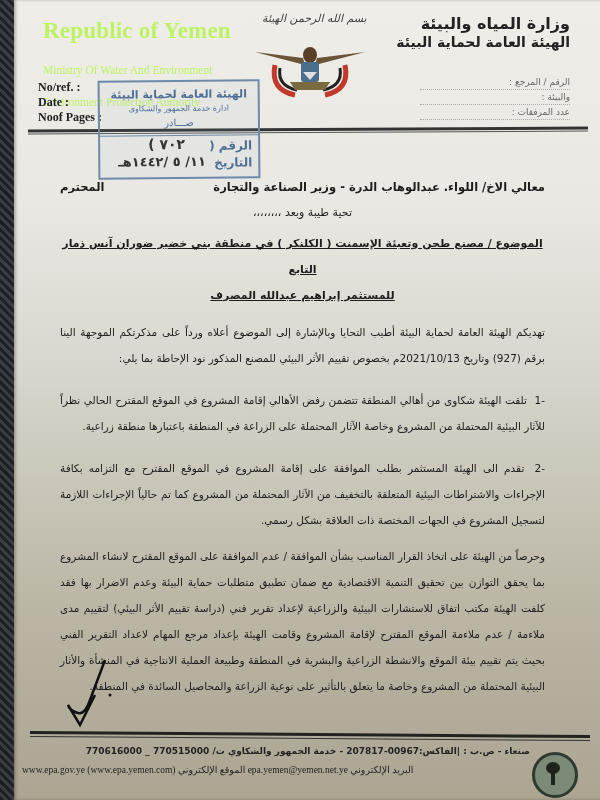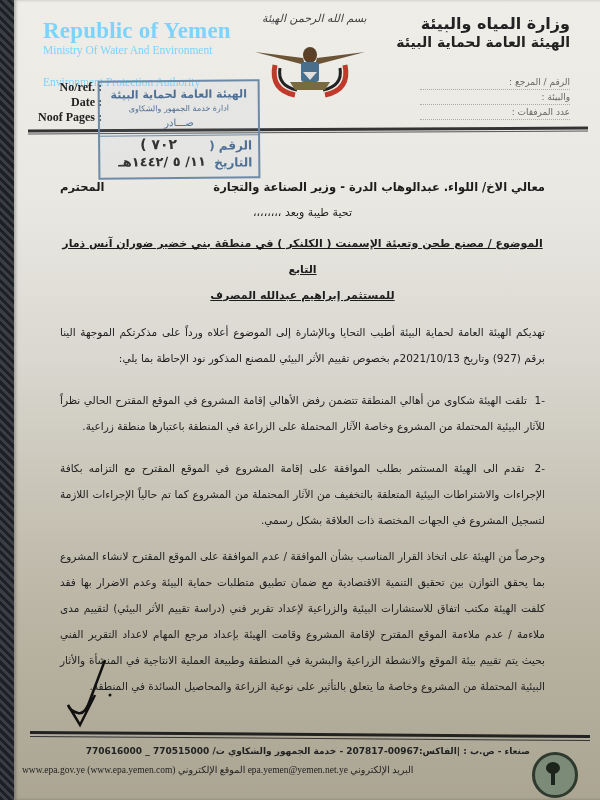--- a/index.html
+++ b/index.html
@@ -10,26 +10,26 @@
     }
     .bg-left {
       position: absolute; left: 0; top: 0; width: 16px; height: 800px;
       background: repeating-linear-gradient(45deg, #1d2126 0 3px, #3a3e44 3px 6px);
     }
     .paper {
       position: absolute; left: 14px; top: 0; width: 590px; height: 800px;
       background: linear-gradient(180deg, #eeede8 0%, #e9e8e2 25%, #d9d7cf 45%, #c8c4b7 62%, #b9b4a3 78%, #aba592 100%);
       box-shadow: inset 2px 0 3px rgba(0,0,0,0.25);
     }
-    .header-en { position: absolute; left: 43px; top: 18px; color: #7dd3fc; font-family: "Liberation Serif", serif; }
+    .header-en { position: absolute; left: 43px; top: 18px; color: #bef264; font-family: "Liberation Serif", serif; }
     .header-en .title { font-size: 23px; font-weight: bold; letter-spacing: 0.2px; }
-    .header-en .line { font-size: 11.5px; margin-top: 0; }
+    .header-en .line { font-size: 11.5px; margin-top: 20px; }
     .header-en .line2 { font-size: 11.5px; margin-top: 20px; }
     .ref-fields { position: absolute; left: 38px; top: 80px; font-family: "Liberation Serif", serif; font-size: 12px; font-weight: bold; color: #222; line-height: 15px; }
-    .ref-field { display: flex; justify-content: flex-end; }
+    .ref-field { display: flex; }
 
     .header-ar { position: absolute; right: 30px; top: 12px; direction: rtl; text-align: right; color: #222; }
     .header-ar .calligraphy { font-family: "DejaVu Serif", serif; font-style: italic; font-size: 16px; color: #555; letter-spacing: 1px; }
     .header-ar .ministry { font-size: 16px; font-weight: bold; margin-top: 2px; }
     .header-ar .authority { font-size: 14px; font-weight: bold; margin-top: 1px; }
     .ar-fields { position: absolute; right: 30px; top: 75px; direction: rtl; font-size: 9px; color: #666; line-height: 14px; }
     .ar-fields .f { width: 150px; border-bottom: 1px dotted #aaa; }
 
     .emblem { position: absolute; left: 245px; top: 10px; width: 130px; height: 90px; }
     .basmala { position: absolute; left: 262px; top: 12px; font-family: "DejaVu Serif", serif; font-size: 11px; color: #444; direction: rtl; font-style: italic; }
@@ -40,21 +40,21 @@
     .stamp {
       position: absolute; left: 98px; top: 80px; width: 158px; height: 95px;
       border: 2px solid #6d8aa8; color: #4f6f95; direction: rtl; text-align: center;
       transform: rotate(-0.5deg); background: rgba(160,190,220,0.08);
     }
     .stamp .s1 { font-size: 11px; font-weight: bold; margin-top: 6px; }
     .stamp .s2 { font-size: 8px; margin-top: 3px; }
     .stamp .s3 { font-size: 10px; margin-top: 4px; }
     .stamp .inner { position: absolute; left: 0; right: 0; top: 53px; border-top: 1.5px solid #6d8aa8; height: 40px; }
     .stamp .num-label { position: absolute; right: 6px; top: 3px; font-size: 12px; font-weight: bold; }
-    .stamp .num-val { position: absolute; left: 40px; top: 0px; font-size: 14px; color: #333; font-weight: bold; }
+    .stamp .num-val { position: absolute; left: 48px; top: 0px; font-size: 14px; color: #333; font-weight: bold; }
     .stamp .date-label { position: absolute; right: 6px; top: 20px; font-size: 12px; font-weight: bold; }
     .stamp .date-val { position: absolute; left: 18px; top: 18px; font-size: 13px; color: #333; font-weight: bold; }
 
     .body { position: absolute; left: 60px; right: 55px; top: 180px; direction: rtl; text-align: right; color: #1d1d1d; font-size: 11px; }
     .addressee { display: flex; justify-content: space-between; font-weight: bold; font-size: 11.5px; }
     .greeting { text-align: center; margin-top: 12px; font-size: 11px; }
     .subject { text-align: center; margin-top: 12px; font-weight: bold; text-decoration: underline; font-size: 11px; line-height: 26px; }
     .para { margin-top: 10px; line-height: 26px; text-align: justify; font-size: 10.5px; }
     .item { margin-top: 16px; line-height: 26px; font-size: 10.5px; text-align: justify; padding-right: 0; }
     .item .n { margin-left: 4px; }

